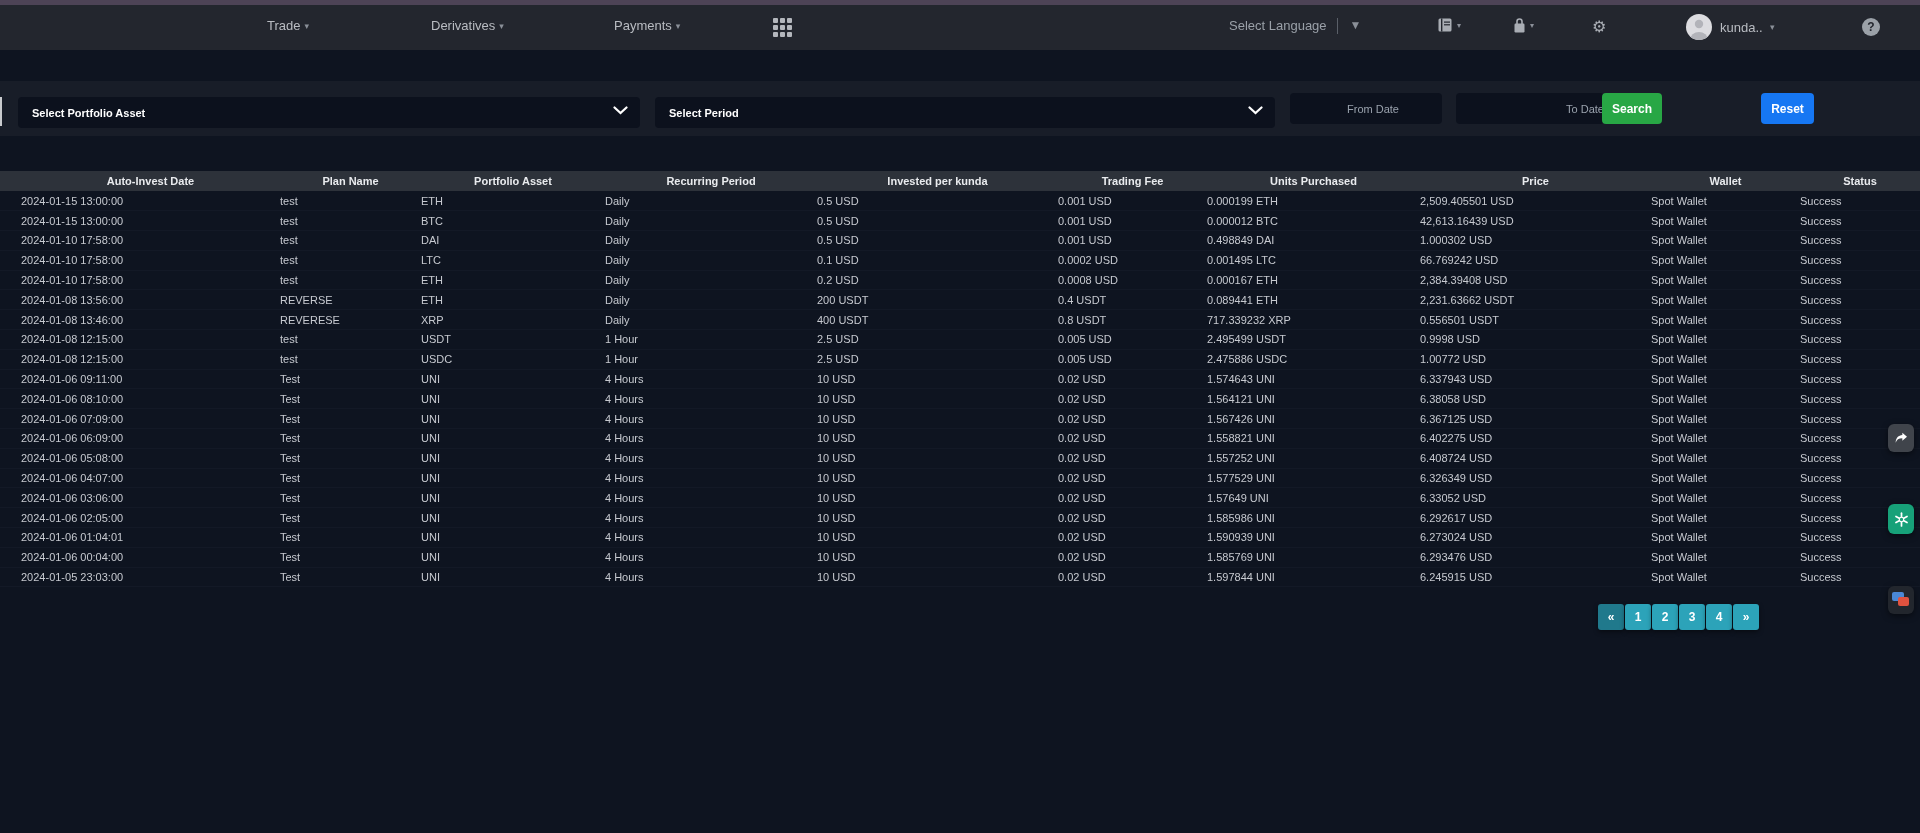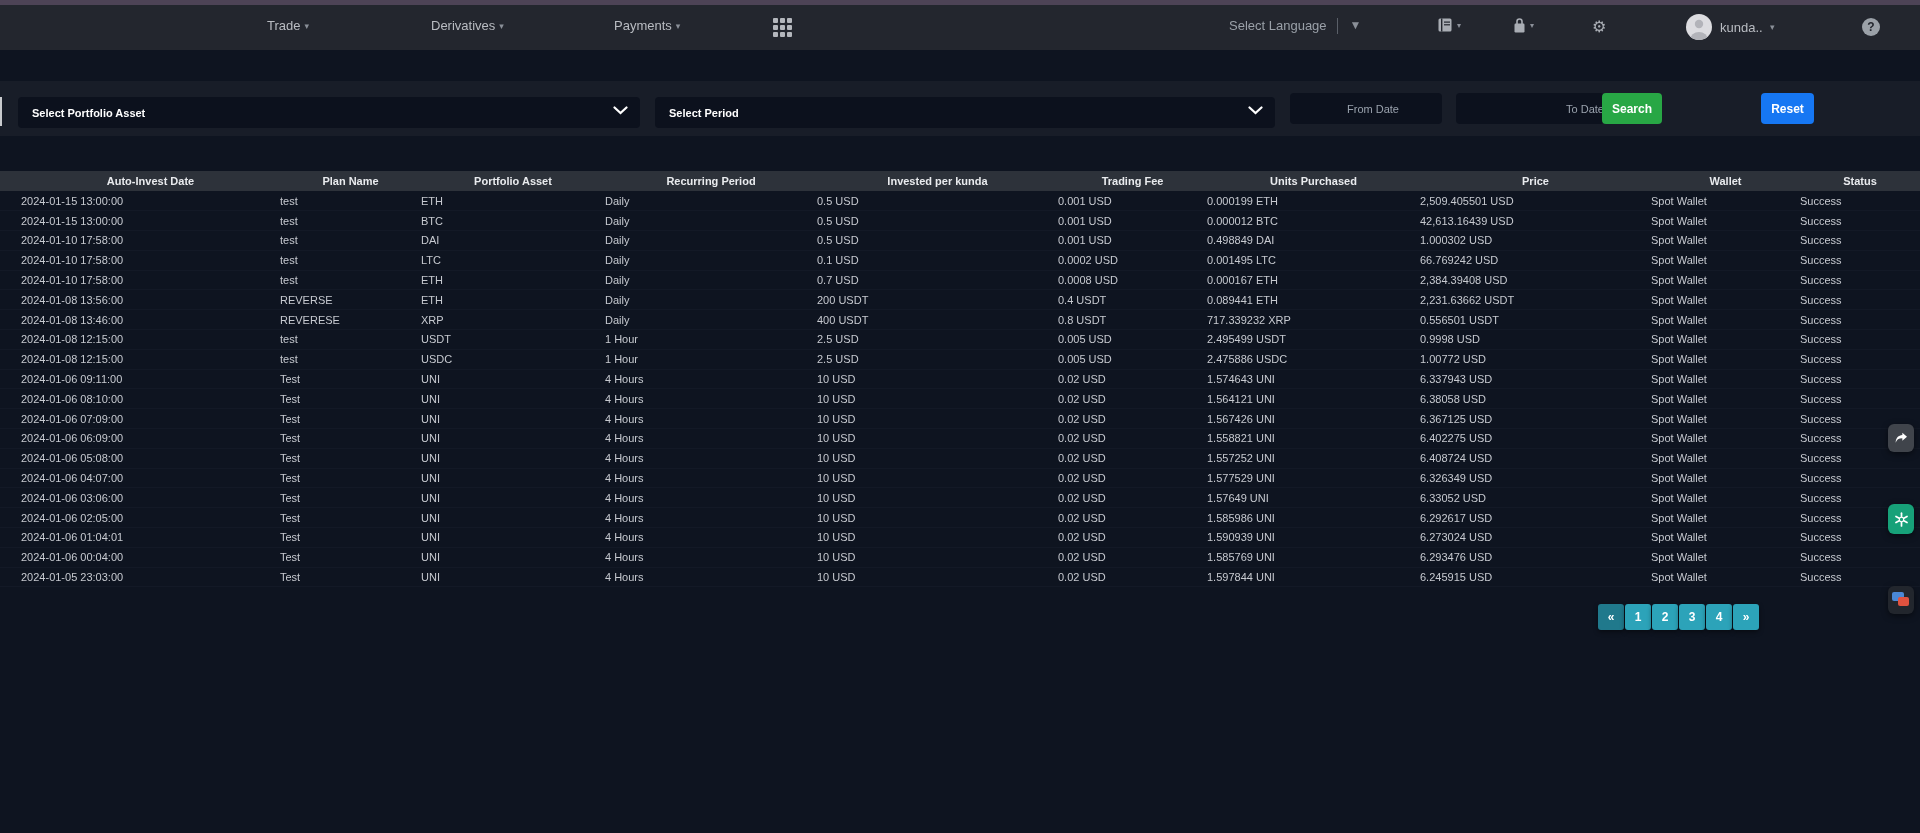--- a/index.html
+++ b/index.html
@@ -239,21 +239,21 @@
           <td>0.001495 LTC</td>
           <td>66.769242 USD</td>
           <td>Spot Wallet</td>
           <td>Success</td>
         </tr>
         <tr>
           <td class="first">2024-01-10 17:58:00</td>
           <td>test</td>
           <td>ETH</td>
           <td>Daily</td>
-          <td>0.7 USD</td>
+          <td>0.2 USD</td>
           <td>0.0008 USD</td>
           <td>0.000167 ETH</td>
           <td>2,384.39408 USD</td>
           <td>Spot Wallet</td>
           <td>Success</td>
         </tr>
         <tr>
           <td class="first">2024-01-08 13:56:00</td>
           <td>REVERSE</td>
           <td>ETH</td>

